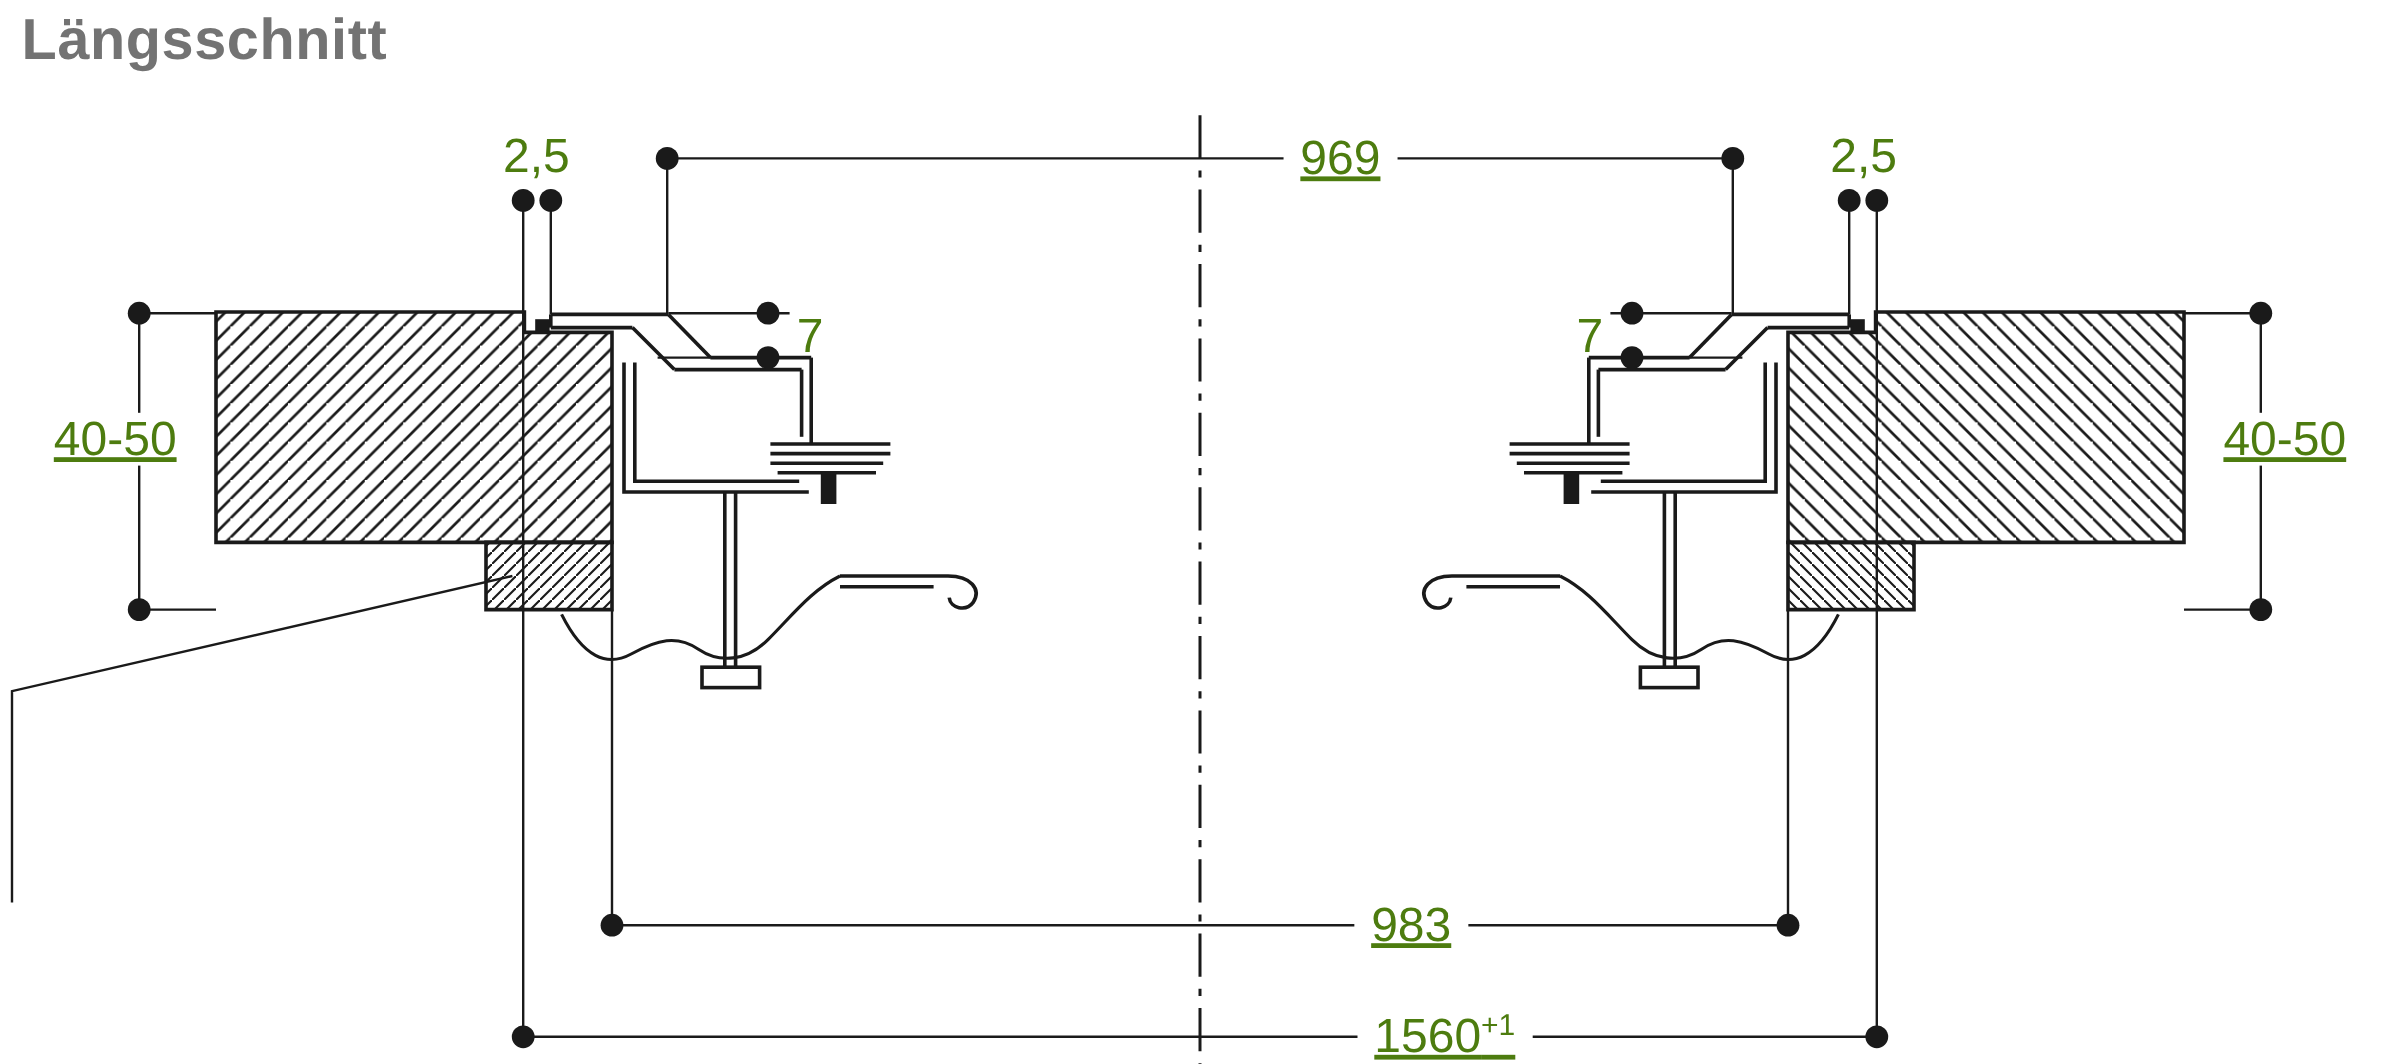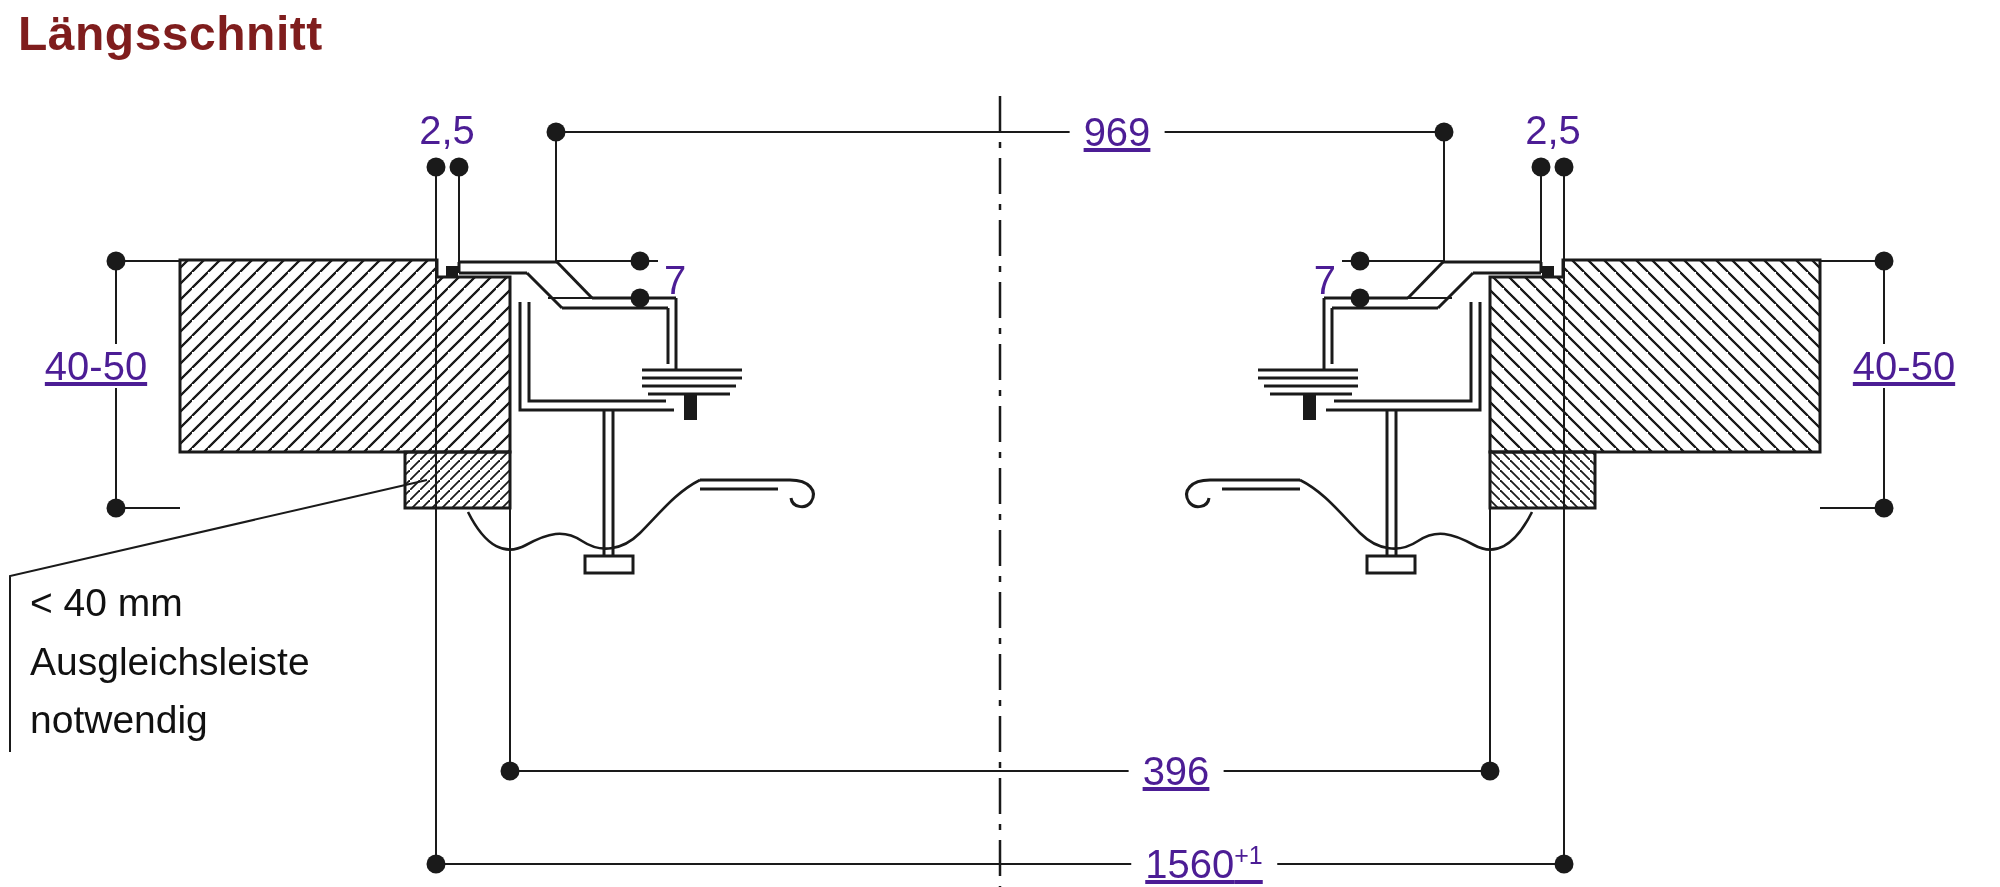--- a/index.html
+++ b/index.html
@@ -7,26 +7,26 @@
     position:relative;
     width:2000px;height:887px;
     background:#fff;
     font-family:"Liberation Sans", sans-serif;
     color:#111;
     overflow:hidden;
   }
   #stage svg{position:absolute;left:0;top:0;}
   .page-title{
     position:absolute;left:18px;top:6px;
-    font-size:48px;font-weight:bold;color:#7f1d1d;
+    font-size:48px;font-weight:bold;color:#737373;
     letter-spacing:0.5px;
   }
   .dim-label{
     position:absolute;
-    font-size:40px;line-height:1;color:#4c1d95;
+    font-size:40px;line-height:1;color:#4d7c0f;
     white-space:nowrap;
   }
   .lbl-center{transform:translate(-50%,-50%);background:#fff;padding:2px 14px;text-decoration:underline;}
   .lbl-plain{transform:translate(-50%,-50%);}
   .lbl-left{transform:translateY(-50%);}
   .lbl-right{transform:translateY(-50%);}
   .sup{font-size:25px;vertical-align:super;line-height:0;}
   .note{
     position:absolute;left:30px;top:574px;
     font-size:39px;line-height:1.5;color:#111;
@@ -132,23 +132,18 @@
   <div class="dim-label lbl-plain" style="left:1553px;top:130px;">2,5</div>
 
   <div class="dim-label lbl-left" style="left:664px;top:280px;">7</div>
 
   <div class="dim-label lbl-right" style="right:664px;top:280px;">7</div>
 
   <div class="dim-label lbl-center" style="left:96px;top:366px;padding:2px 8px;">40-50</div>
 
   <div class="dim-label lbl-center" style="left:1904px;top:366px;padding:2px 8px;">40-50</div>
 
-  <div class="dim-label lbl-center" style="left:1176px;top:771px;">396</div>
+  <div class="dim-label lbl-center" style="left:1176px;top:771px;">983</div>
 
   <div class="dim-label lbl-center" style="left:1204px;top:864px;"><span>1560</span><span class="sup">+1</span></div>
 
-  <div class="note">
-    <div>&lt; 40 mm</div>
-    <div>Ausgleichsleiste</div>
-    <div>notwendig</div>
-  </div>
 
 </div>
 
 </body></html>

